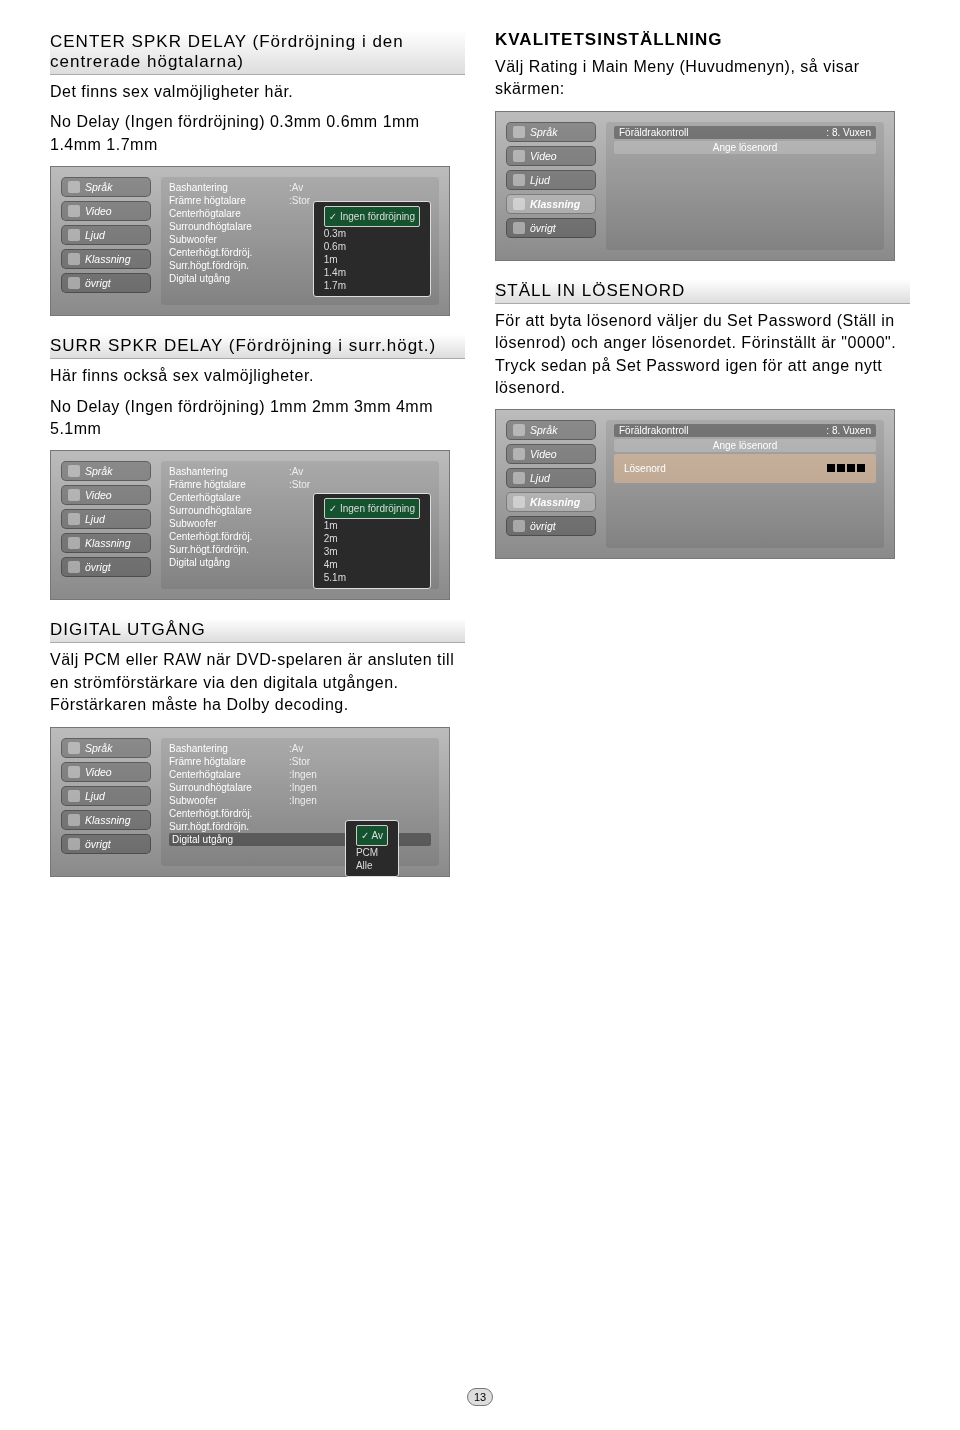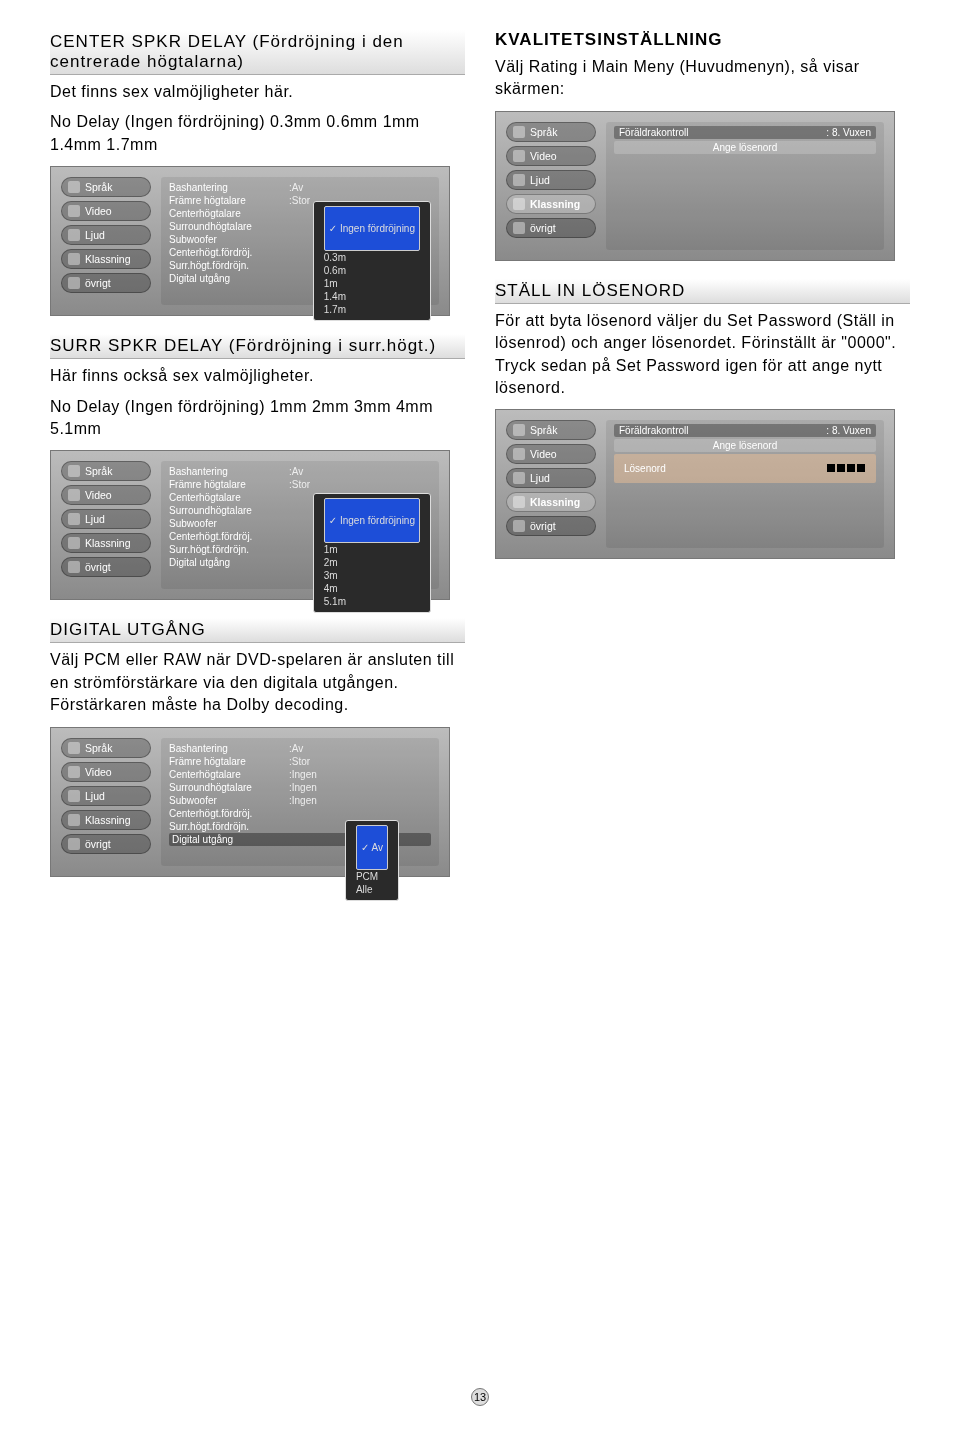--- a/index.html
+++ b/index.html
@@ -12,40 +12,40 @@
   .col-left { width: 440px; }
   .col-right { width: 440px; }
 
   .section-hdr { font-size: 17px; letter-spacing: 1px; background: linear-gradient(#fff, #ddd); border-bottom: 1px solid #aaa; padding: 2px 0; margin-bottom: 6px; }
   .section-text { font-size: 16px; letter-spacing: .5px; line-height: 1.4; margin-bottom: 8px; }
   .sub-hdr  { font-size: 17px; font-weight: bold; letter-spacing: 1px; margin-bottom: 6px; }
 
   
   .osd { width: 400px; height: 150px; background: linear-gradient(#bcbcbc,#8a8a8a); border: 1px solid #777; margin: 10px 0 18px; position: relative; font-size: 11px; color: #fff; }
   .osd .side { position: absolute; left: 10px; top: 10px; width: 90px; }
-  .osd .side-item { background: rgba(0,0,0,.25); border: 1px solid rgba(0,0,0,.3); border-radius: 10px; padding: 3px 6px; margin-bottom: 4px; display: flex; align-items: center; gap: 5px; font-size: 10.5px; }
+  .osd .side-item { background: rgba(0,0,0,.25); border: 1px solid rgba(0,0,0,.3); border-radius: 5px; padding: 3px 6px; margin-bottom: 4px; display: flex; align-items: center; gap: 5px; font-size: 10.5px; font-style: italic; }
   .osd .side-item.sel { background: rgba(255,255,255,.2); color: #fff; font-weight: bold; }
   .osd .side-ico { width: 12px; height: 12px; background: rgba(255,255,255,.4); border-radius: 2px; flex:0 0 12px; }
   .osd .mainarea { position: absolute; left: 110px; top: 10px; right: 10px; bottom: 10px; background: rgba(0,0,0,.08); border-radius: 3px; padding: 4px 8px; }
   .osd .row { display: flex; font-size: 10px; padding: 1px 0; }
   .osd .row .lbl { width: 120px; }
   .osd .row .val { color: #eee; }
   .osd .row.sel { background: rgba(0,0,0,.35); border-radius: 2px; padding: 1px 3px; }
 
   .osd .popup { position: absolute; background: #2a2a2a; border: 1px solid #ddd; border-radius: 3px; padding: 4px 10px; font-size: 10px; color: #ddd; }
   .osd .popup .popt { padding: 1px 0; white-space: nowrap; }
-  .osd .popup .popt.sel { background: #1d4ed8; border: 1px solid #ccc; border-radius: 2px; padding: 16px 4px; }
+  .osd .popup .popt.sel { background: #14532d; border: 1px solid #ccc; border-radius: 2px; padding: 4px 4px; }
   .osd .popup .popt.sel::before { content: "✓ "; }
 
   .osd.rating .mainarea { font-size: 10px; }
   .osd.rating .hdr-row { display:flex; justify-content:space-between; background: rgba(0,0,0,.3); border-radius:2px; padding:1px 5px; margin-bottom:2px;}
   .osd.rating .pw-row { background: rgba(255,255,255,.18); border-radius:2px; padding:1px 5px; text-align:center; }
   .osd.rating .pw-field { display:inline-block; width:8px; height:8px; background:#000; margin:0 1px; }
 
-  .pagenum { position: absolute; bottom: 24px; left: 50%; transform: translateX(-50%); width: 18px; height: 18px; border: 1px solid #777; border-radius: 9px; font-size: 11px; text-align: center; line-height: 16px; background:#ddd; }
+  .pagenum { position: absolute; bottom: 24px; left: 50%; transform: translateX(-50%); width: 26px; height: 18px; border: 1px solid #777; border-radius: 9px; font-size: 11px; text-align: center; line-height: 16px; background:#ddd; }
 </style>
 </head>
 <body>
 
 <div class="page">
 
   <div class="two-col">
 
     <div class="col-left">
       <div class="section-hdr">CENTER SPKR DELAY (Fördröjning i den centrerade högtalarna)</div>

